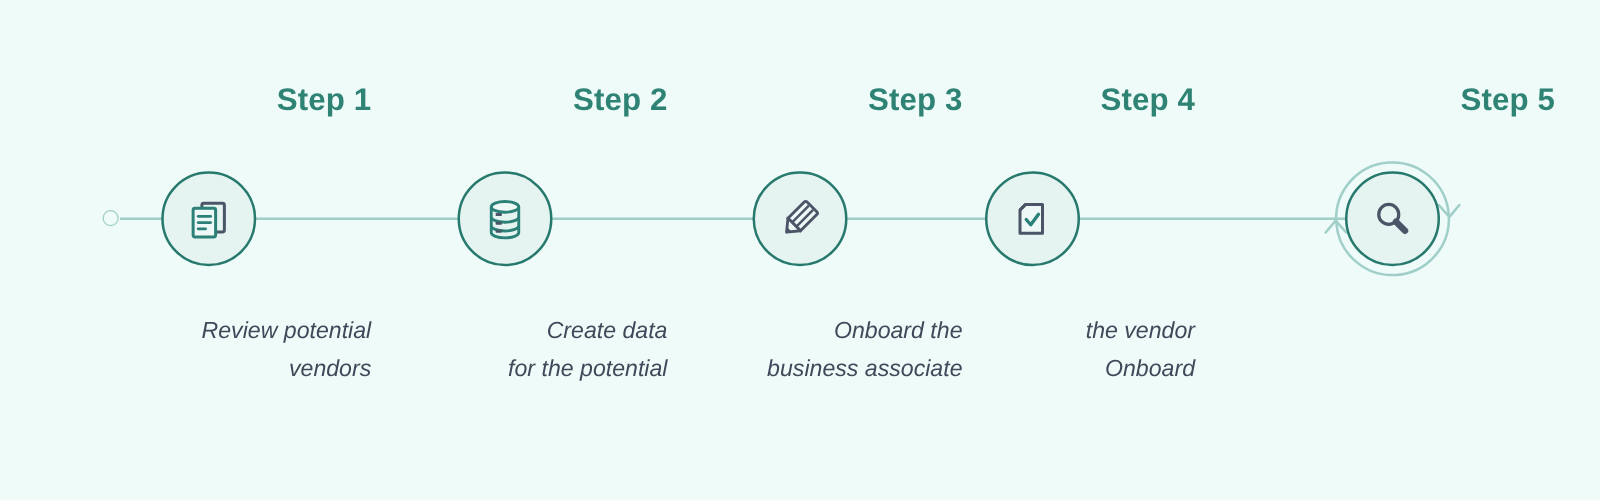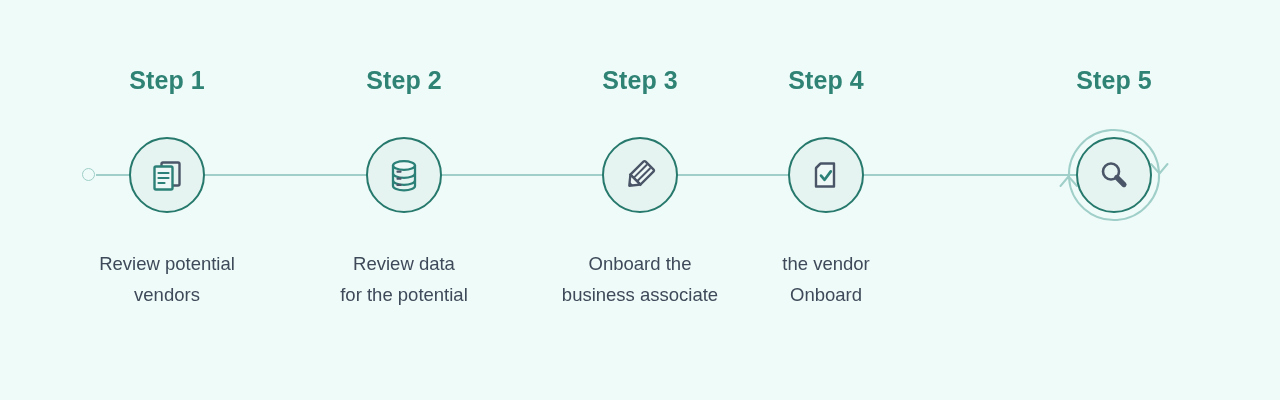--- a/index.html
+++ b/index.html
@@ -41,21 +41,21 @@
     box-sizing: border-box;
   }
 
   
   .step {
     position: absolute;
     top: 0;
     width: 260px;
     height: 380px;
     margin-left: -130px;
-    text-align: center;
+    text-align: right;
   }
   .step-title {
     position: absolute;
     top: 66px;
     left: 0;
     width: 100%;
     font-size: 25px;
     font-weight: 600;
     color: #2f8375;
     letter-spacing: .1px;
@@ -79,20 +79,21 @@
   .badge svg { display: block; }
 
   .step-caption {
     position: absolute;
     top: 248px;
     left: 0;
     width: 100%;
     font-size: 18.5px;
     line-height: 31px;
     color: #3e4a59;
+    font-style: italic;
   }
   .step-caption span { display: block; }
 
   
   .cycle {
     position: absolute;
     top: 120px;
     left: 50%;
     margin-left: -55px;
     width: 110px;
@@ -136,21 +137,21 @@
           <path d="M9 10.5 V18.5 A11 4.3 0 0 0 31 18.5 V10.5" fill="none" stroke="#2b8077" stroke-width="2.3"></path>
           <path d="M9 18.5 V25.5 A11 4.3 0 0 0 31 25.5 V18.5" fill="none" stroke="#2b8077" stroke-width="2.3"></path>
           <path d="M9 25.5 V31 A11 4.3 0 0 0 31 31 V25.5" fill="none" stroke="#2b8077" stroke-width="2.3"></path>
           <rect x="12.5" y="15.4" width="5" height="2.3" rx="0.6" fill="#4a5568"></rect>
           <rect x="12.5" y="22.4" width="5" height="2.3" rx="0.6" fill="#4a5568"></rect>
           <rect x="12.5" y="28.8" width="5" height="2.3" rx="0.6" fill="#4a5568"></rect>
         </svg>
       </span>
     </div>
     <div class="step-caption">
-      <span>Review data</span>
+      <span>Create data</span>
       <span>for the potential</span>
     </div>
   </div>
 
   <div class="step" style="left:640px">
     <div class="step-title">Step 3</div>
     <div class="badge">
       <span>
         <svg width="42" height="42" viewBox="0 0 42 42">
           <g transform="rotate(45 21 21)">

